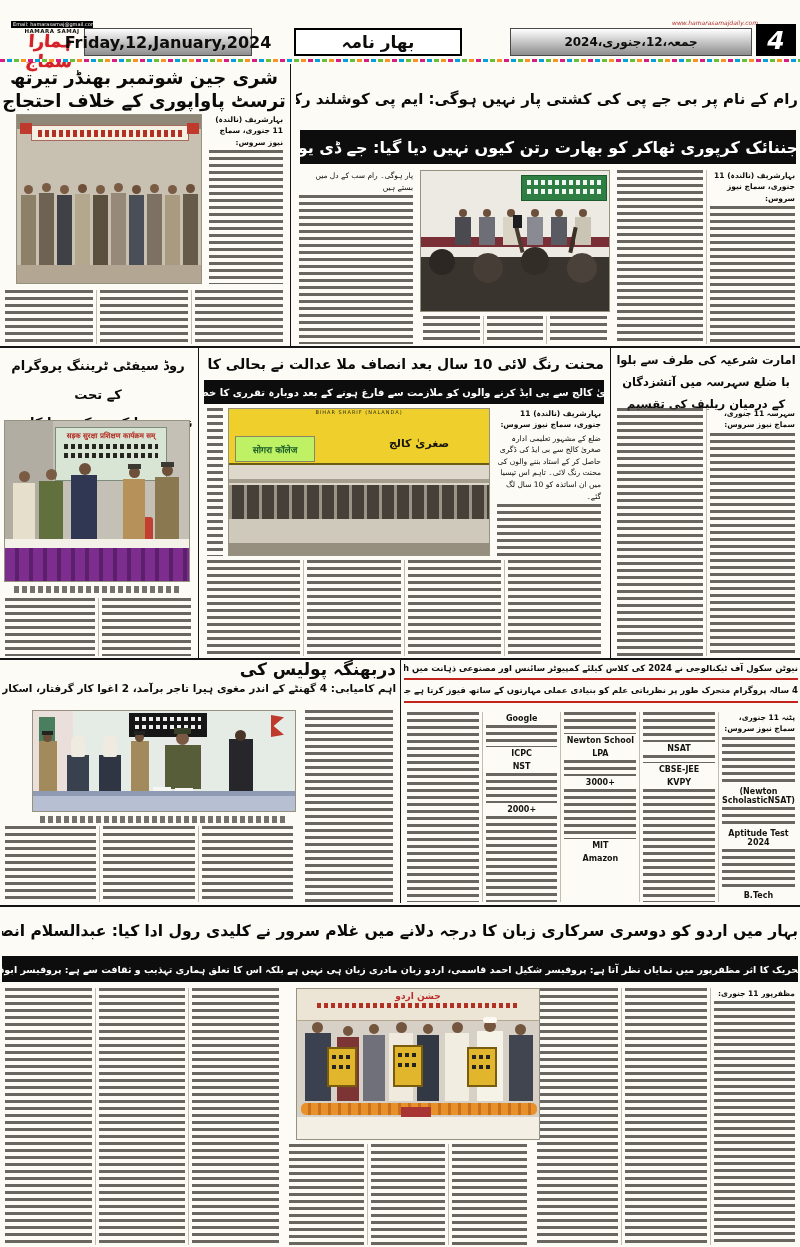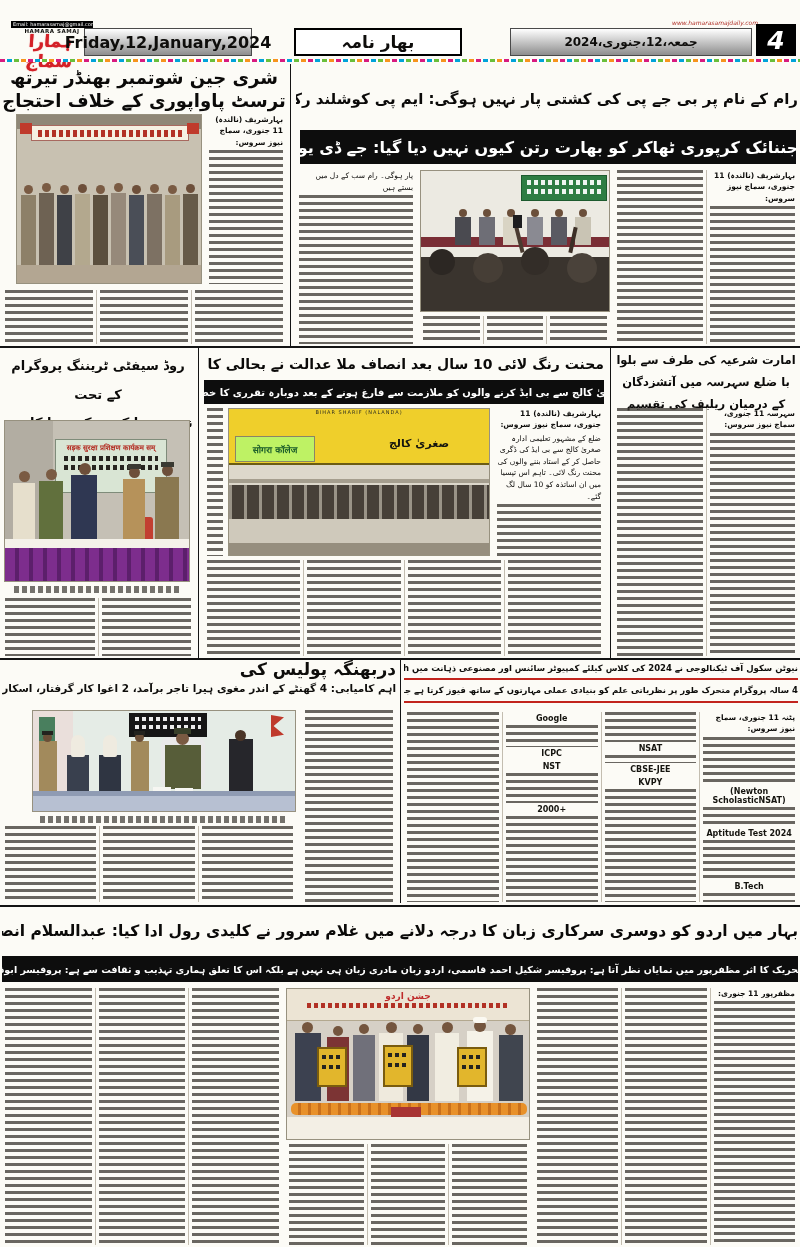--- a/index.html
+++ b/index.html
@@ -171,21 +171,21 @@
         <div class="sim"></div>
       </div>
   </div>
 
   <div class="abs ur hl" style="left:2px;top:352px;width:192px;height:64px;font-size:13px;line-height:2.2">
     <span>روڈ سیفٹی ٹریننگ پروگرام کے تحت</span><br>
     <span>نہرو یووا کیندر کے رضا کاروں کو تربیت</span>
   </div>
   <div class="photo" style="left:4px;top:420px;width:186px;height:162px;background:#c5c0b5">
     <div class="abs" style="left:0;top:0;width:48px;height:118px;background:#b2ada2"></div>
-    <div class="abs" style="left:50px;top:18px;width:112px;height:54px;background:#d9e5d4;border:1px solid #7f8c7a">
+    <div class="abs" style="left:50px;top:6px;width:112px;height:54px;background:#d9e5d4;border:1px solid #7f8c7a">
       <div style="font-size:7px;font-weight:bold;color:#b2281e;text-align:center;margin-top:3px;white-space:nowrap;overflow:hidden">सड़क सुरक्षा प्रशिक्षण कार्यक्रम सम्</div>
       <div class="dash-d" style="margin:4px 8px;height:5px"></div>
       <div class="dash-d" style="margin:3px 8px;height:5px"></div>
     </div>
     <div class="abs" style="left:8px;top:62px;width:22px;height:58px;background:#e6dfcc"></div>
       <div class="abs" style="left:14px;top:50px;width:11px;height:11px;border-radius:50%;background:#7a5b43"></div>
     <div class="abs" style="left:34px;top:60px;width:24px;height:60px;background:#61703d"></div>
       <div class="abs" style="left:41px;top:48px;width:11px;height:11px;border-radius:50%;background:#7a5b43"></div>
     <div class="abs" style="left:66px;top:54px;width:26px;height:66px;background:#2f3752"></div>
       <div class="abs" style="left:74px;top:42px;width:12px;height:12px;border-radius:50%;background:#6d4f3a"></div>
@@ -332,20 +332,30 @@
     </div>
     <div class="col">
       <div class="simfix" style="height:30px"></div>
       <div class="tok">NSAT</div>
       <div class="simfix" style="height:8px"></div>
       <div class="tok">CBSE-JEE</div>
       <div class="tok">KVPY</div>
       <div class="sim"></div>
     </div>
     <div class="col">
+      <div class="simfix" style="height:22px"></div>
+      <div class="tok">Newton School</div>
+      <div class="tok">LPA</div>
+      <div class="simfix" style="height:16px"></div>
+      <div class="tok">3000+</div>
+      <div class="simfix" style="height:50px"></div>
+      <div class="tok">MIT</div>
+      <div class="tok">Amazon</div>
+    </div>
+    <div class="col">
       <div class="tok">Google</div>
       <div class="simfix" style="height:22px"></div>
       <div class="tok">ICPC</div>
       <div class="tok">NST</div>
       <div class="simfix" style="height:30px"></div>
       <div class="tok">2000+</div>
       <div class="sim"></div>
     </div>
     <div class="col">
         <div class="sim"></div>
@@ -363,21 +373,21 @@
         <div class="sim"></div>
       </div>
     <div class="col">
         <div class="sim"></div>
       </div>
     <div class="col">
         <div class="sim"></div>
       </div>
   </div>
 
-  <div class="photo" style="left:286px;top:988px;width:244px;height:152px;background:#d6d0c6">
+  <div class="photo" style="left:296px;top:988px;width:244px;height:152px;background:#d6d0c6">
     <div class="abs" style="left:0;top:0;width:100%;height:32px;background:#ece4d4;border-bottom:1px solid #b3a88f">
       <div class="ur" style="font-size:9px;font-weight:bold;color:#bf2b2b;text-align:center;margin-top:2px">جشن اردو</div>
       <div class="dash-r" style="margin:2px 20px;height:5px"></div>
     </div>
     <div class="abs" style="left:8px;top:44px;width:26px;height:68px;background:#3c4150"></div>
       <div class="abs" style="left:15px;top:33px;width:11px;height:11px;border-radius:50%;background:#74553e"></div>
     <div class="abs" style="left:40px;top:48px;width:22px;height:64px;background:#7c3434"></div>
       <div class="abs" style="left:46px;top:37px;width:10px;height:10px;border-radius:50%;background:#74553e"></div>
     <div class="abs" style="left:66px;top:46px;width:22px;height:66px;background:#70707a"></div>
       <div class="abs" style="left:72px;top:35px;width:10px;height:10px;border-radius:50%;background:#74553e"></div>

